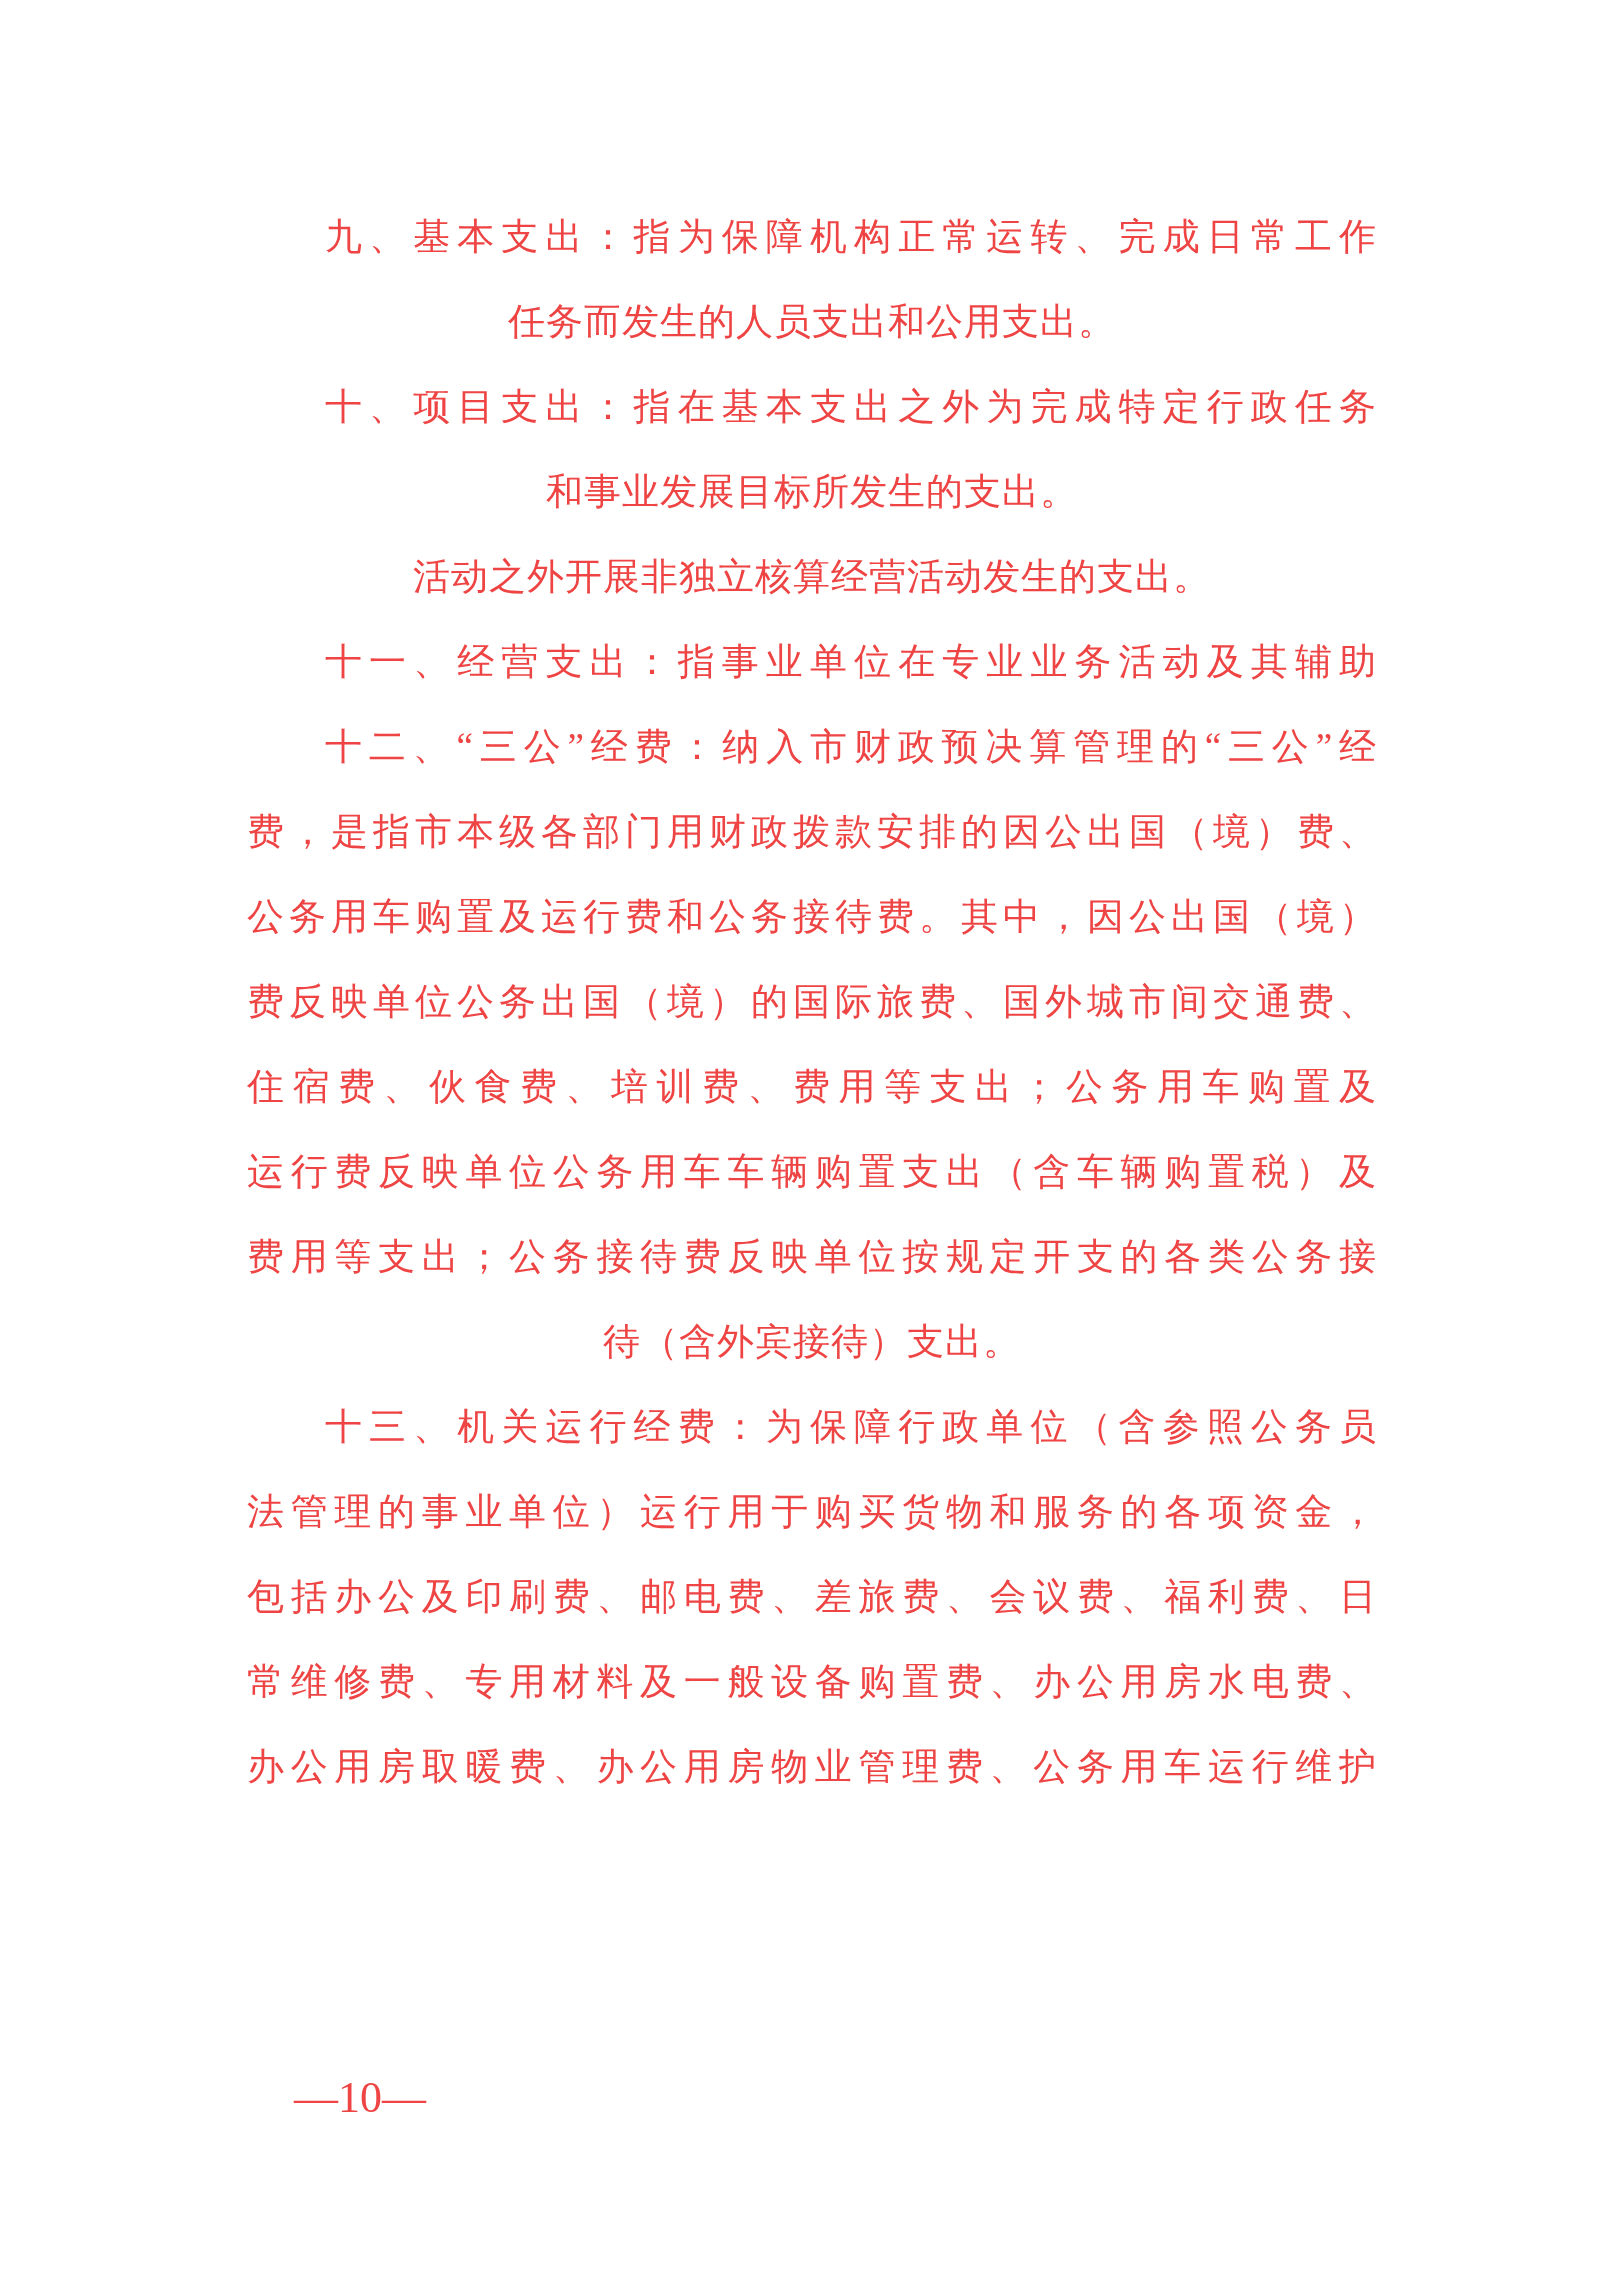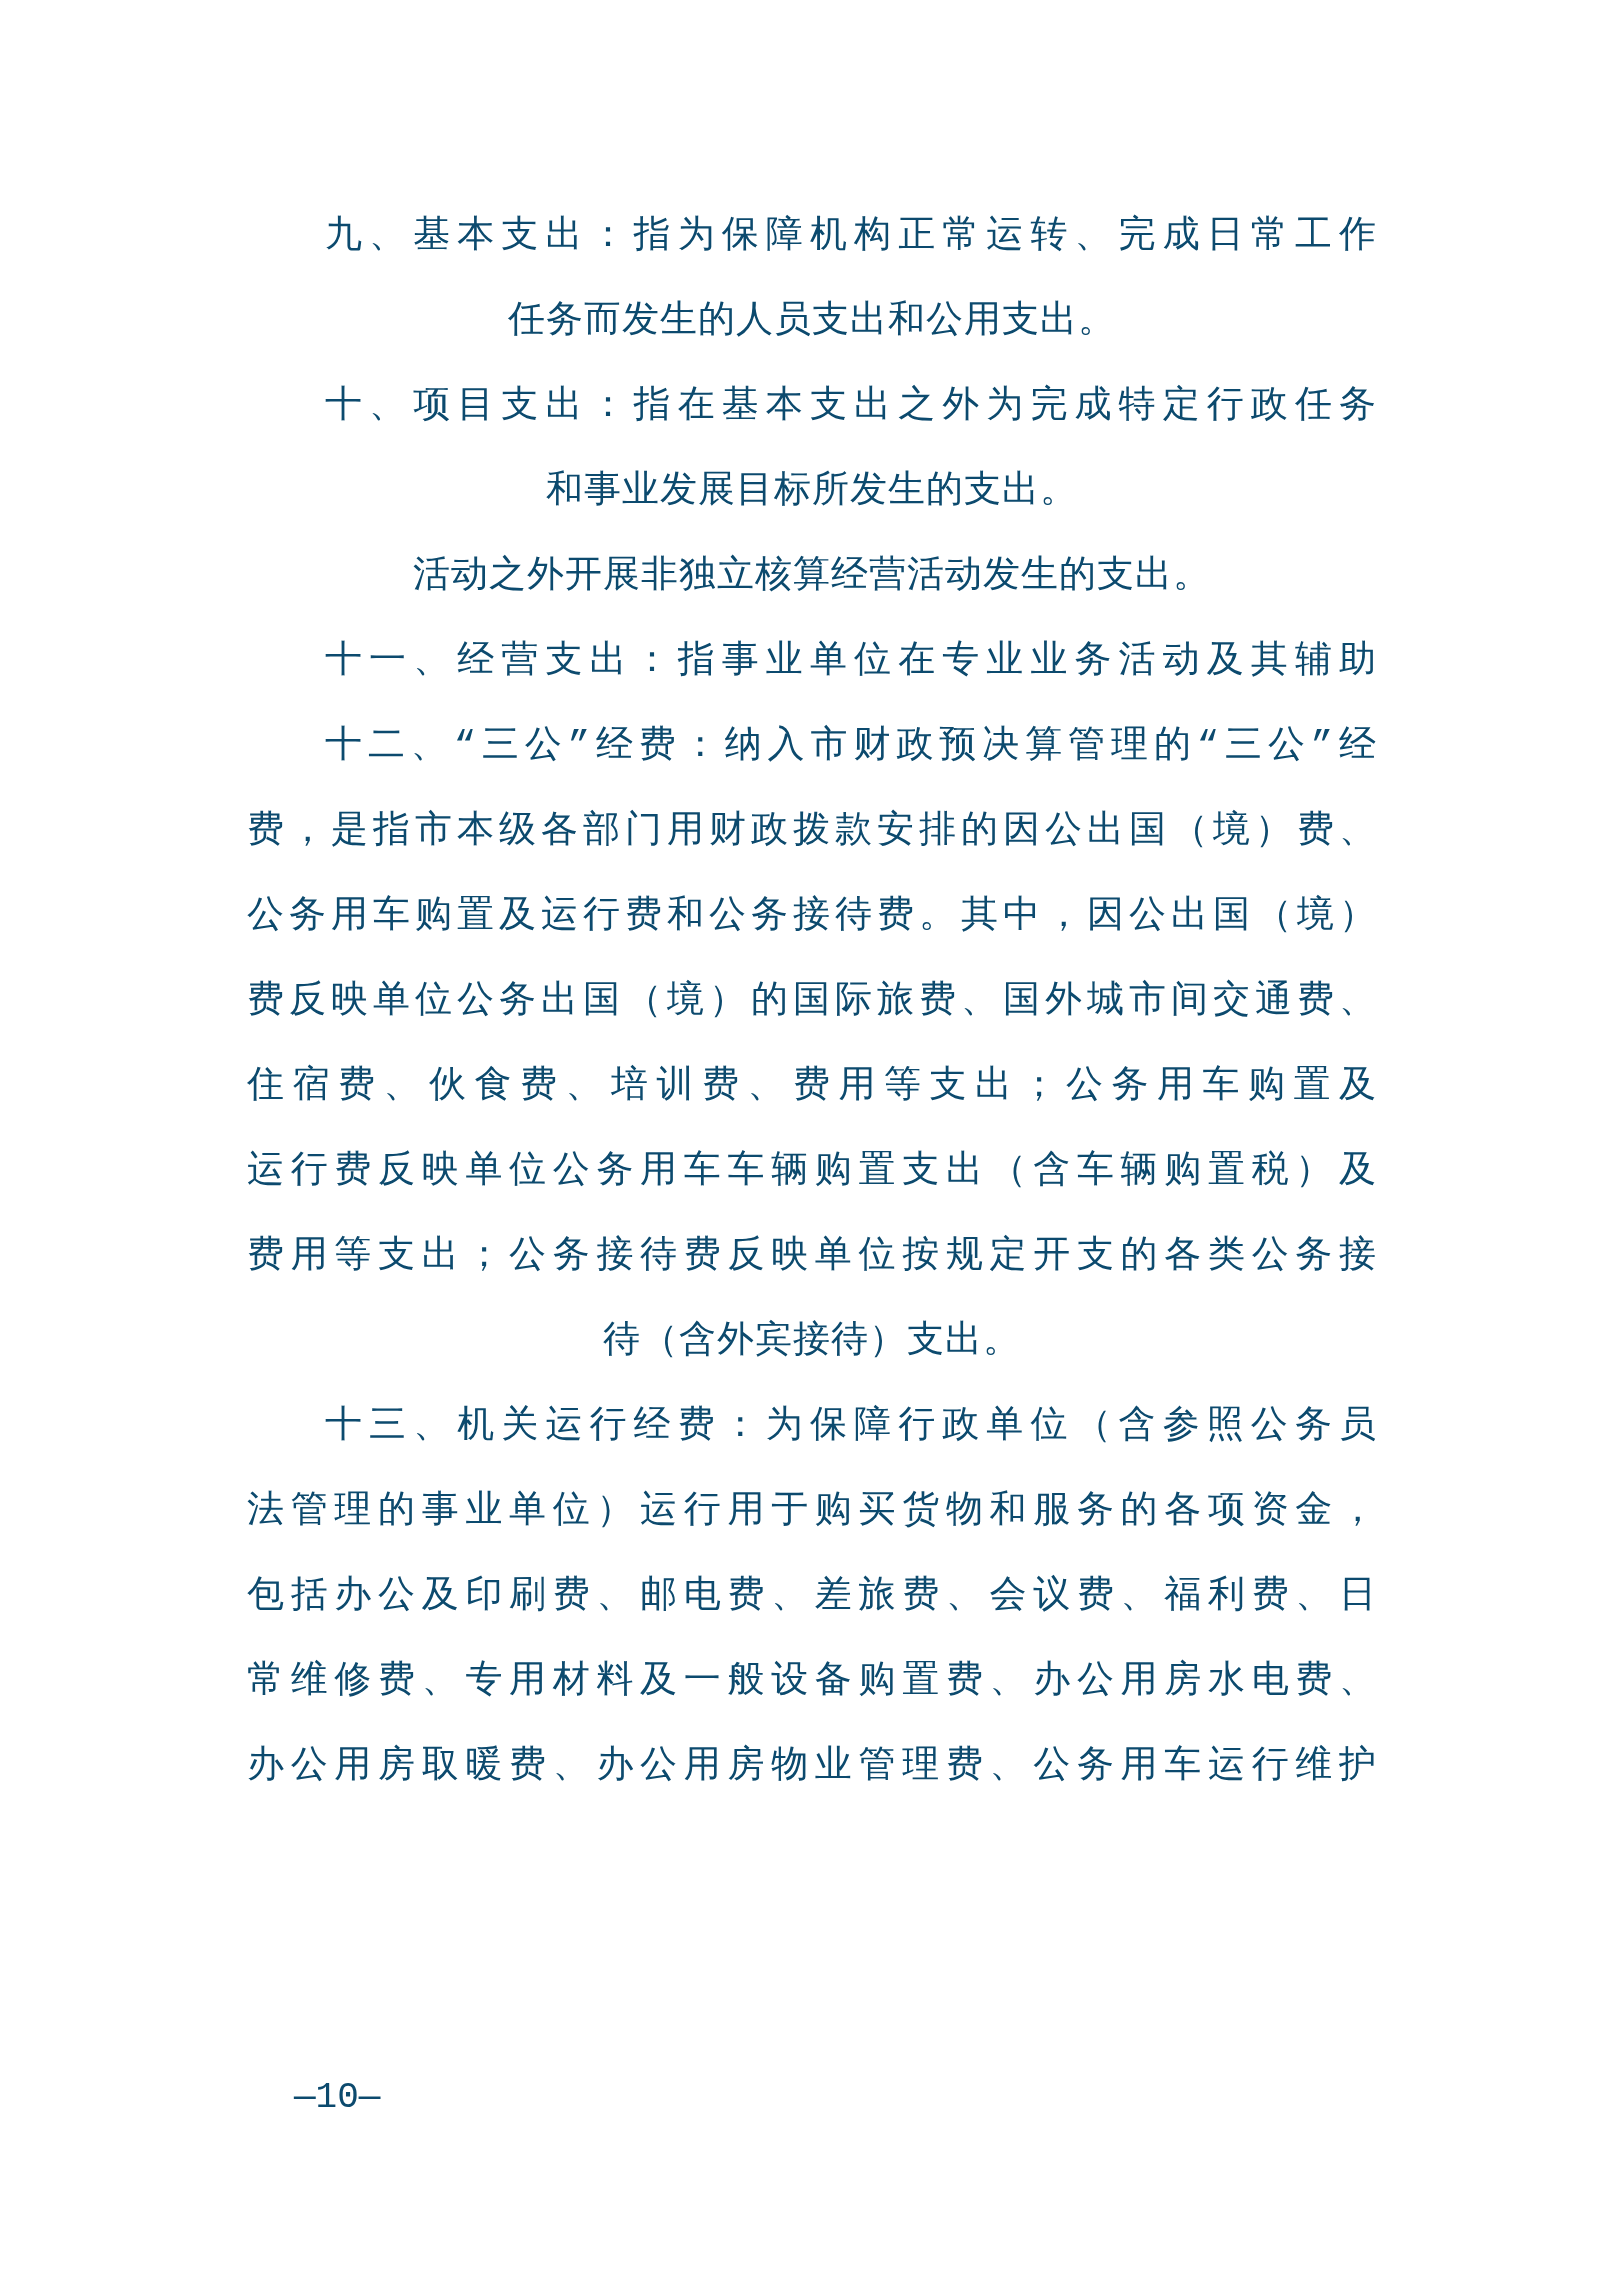--- a/index.html
+++ b/index.html
@@ -5,22 +5,22 @@
   html, body {
     margin: 0;
     padding: 0;
     background: #ffffff;
   }
   .page {
     position: relative;
     width: 1621px;
     height: 2293px;
     background: #ffffff;
-    color: #0c4a6e;
-    font-family: Liberation Mono, monospace;
+    color: #ef4444;
+    font-family: Liberation Serif, serif;
     overflow: hidden;
   }
   .text-block {
     position: absolute;
     left: 247px;
     top: 194px;
     width: 1130px;
   }
   .line {
     font-size: 37px;
@@ -34,21 +34,21 @@
     text-align: justify;
     text-align-last: justify;
   }
   .line.indent {
     text-indent: 78px;
   }
   .page-number {
     position: absolute;
     left: 294px;
     top: 2076px;
-    font-size: 36px;
+    font-size: 44px;
     line-height: 43px;
     letter-spacing: 0;
   }
 </style>
 </head>
 <body>
 
 <div class="page">
   <div class="text-block">
     <div class="line indent justify">九、基本支出：指为保障机构正常运转、完成日常工作</div>

